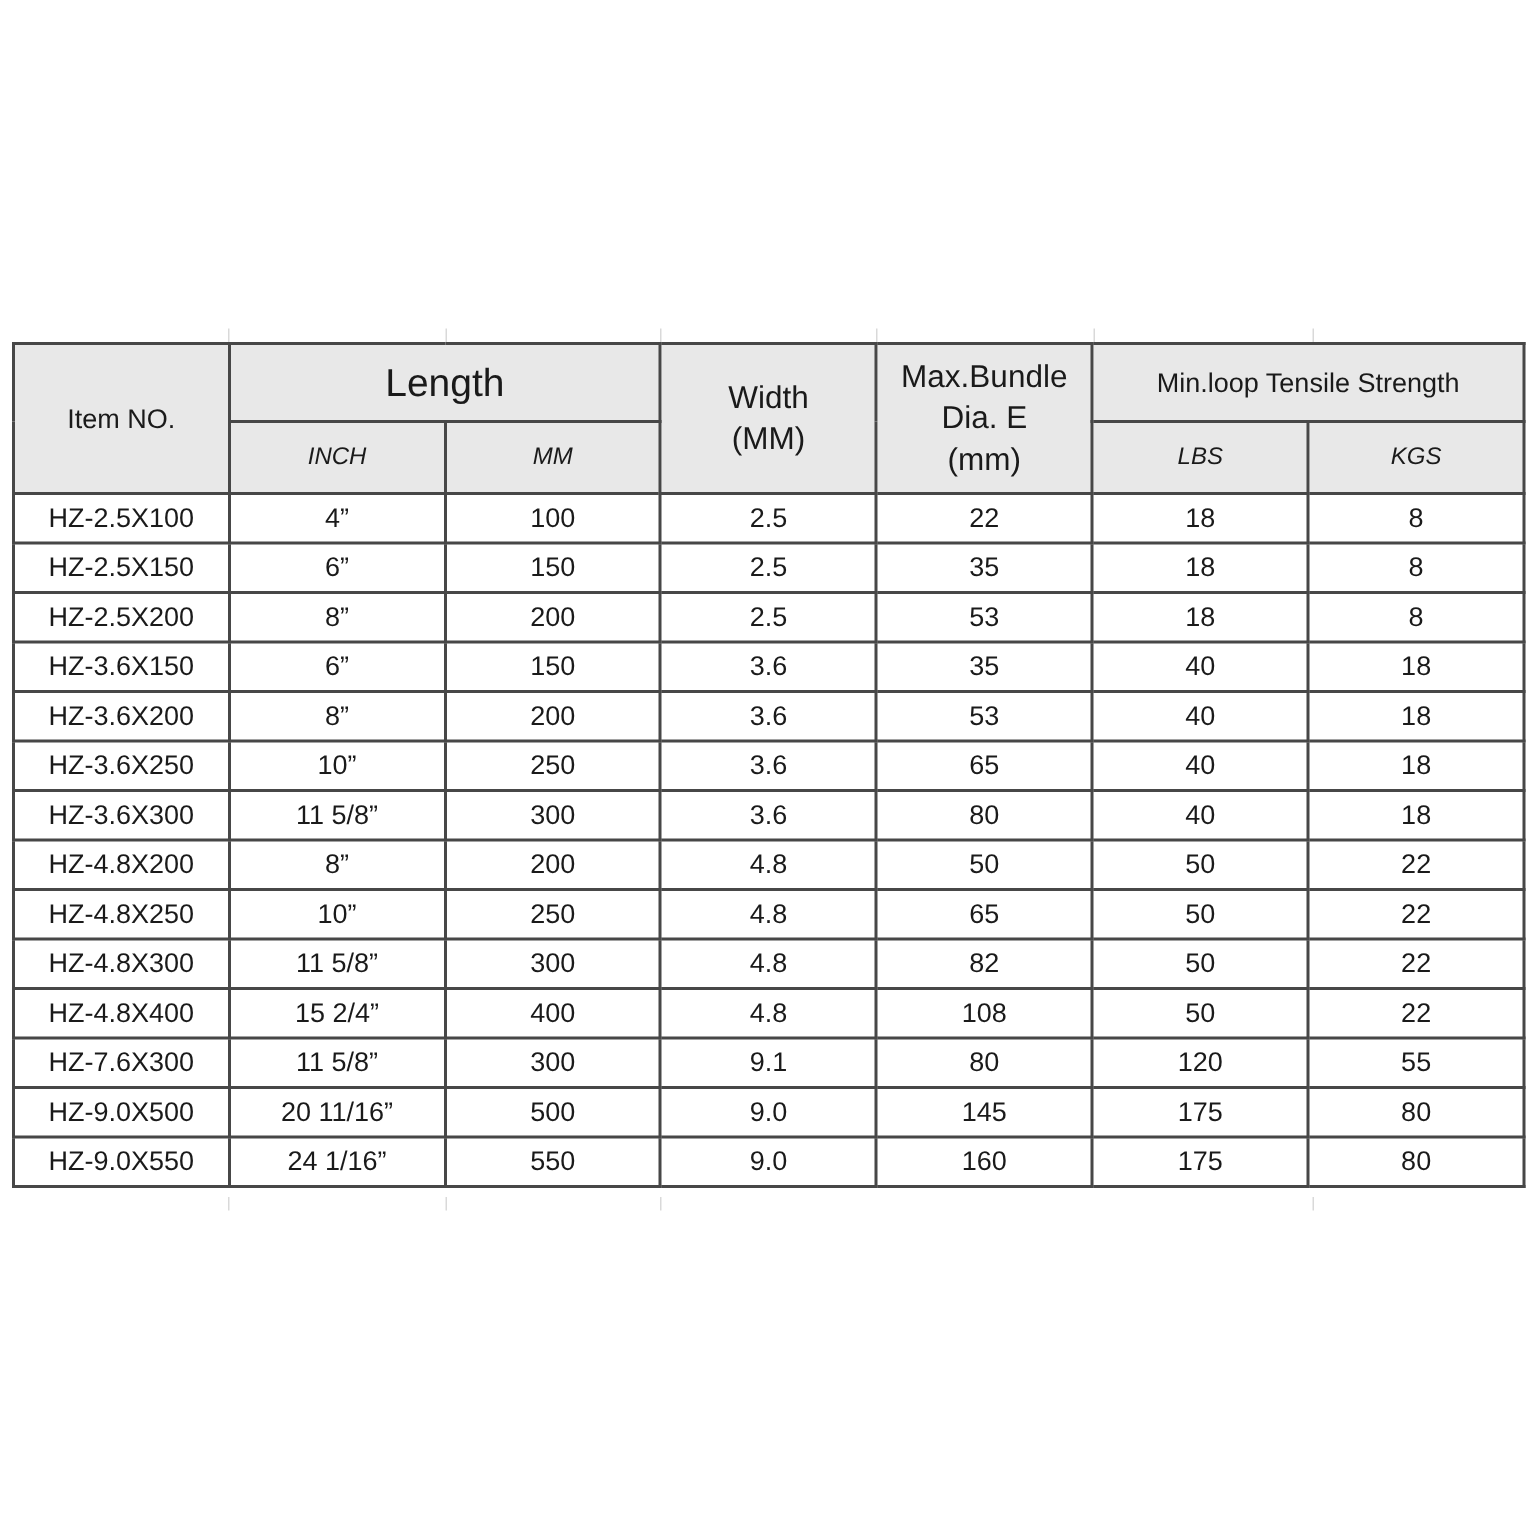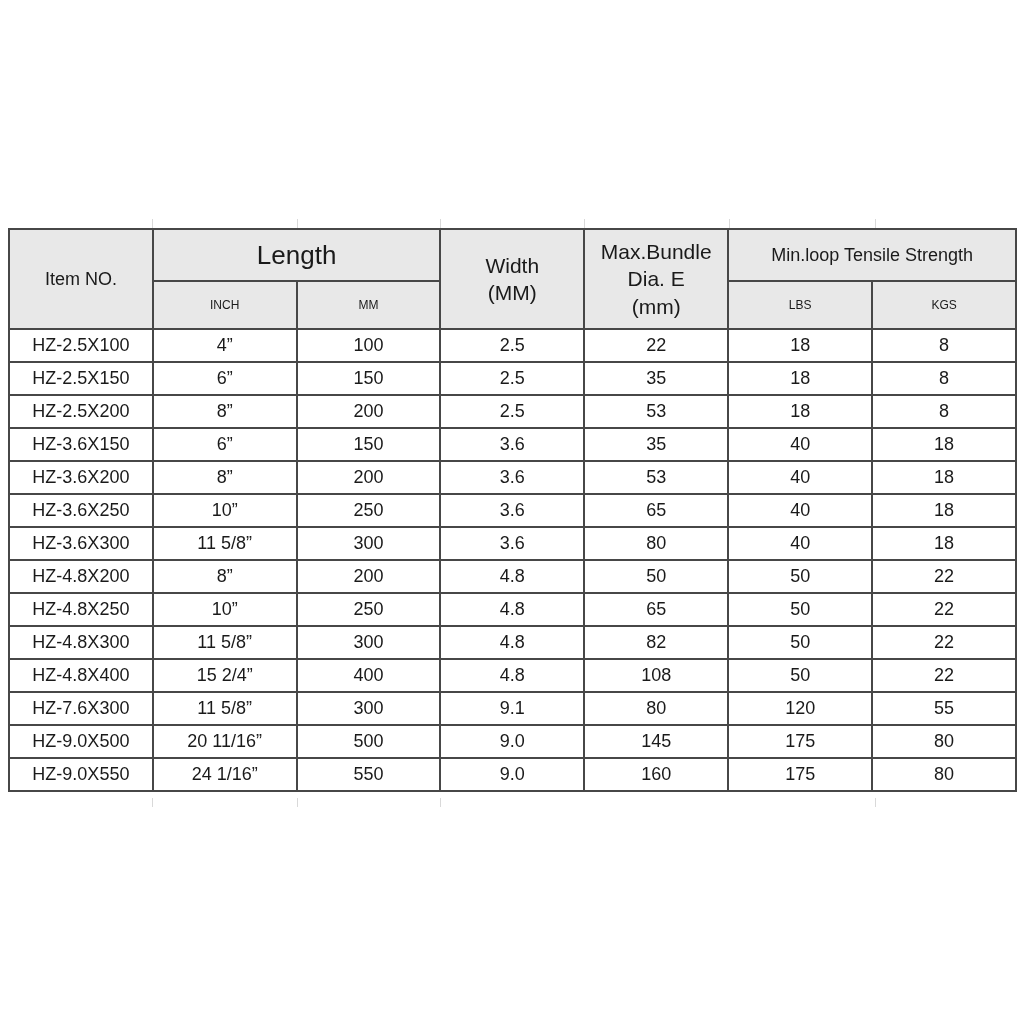--- a/index.html
+++ b/index.html
@@ -33,21 +33,21 @@
     white-space: nowrap;
   }
   .spec-table thead th {
     background: var(--header-bg, #e8e8e8);
   }
   .spec-table thead tr.hrow-1 { height: 52px; }
   .spec-table thead tr.hrow-2 { height: 48px; }
   .spec-table tbody tr { height: 33px; }
   .h-main  { font-size: 18px; }
   .h-length{ font-size: 26px; }
-  .h-sub   { font-size: 12px; }
+  .h-sub   { font-size: 16px; font-style: italic; }
   .h-multi { white-space: normal; line-height: 1.3; font-size: 21px; }
   .h-multi span { display: block; }
   .spec-table tbody td { font-size: 18px; }
   
   .stub-v {
     position: absolute;
     width: 1px;
     height: 9px;
     background: #d9d9d9;
   }

